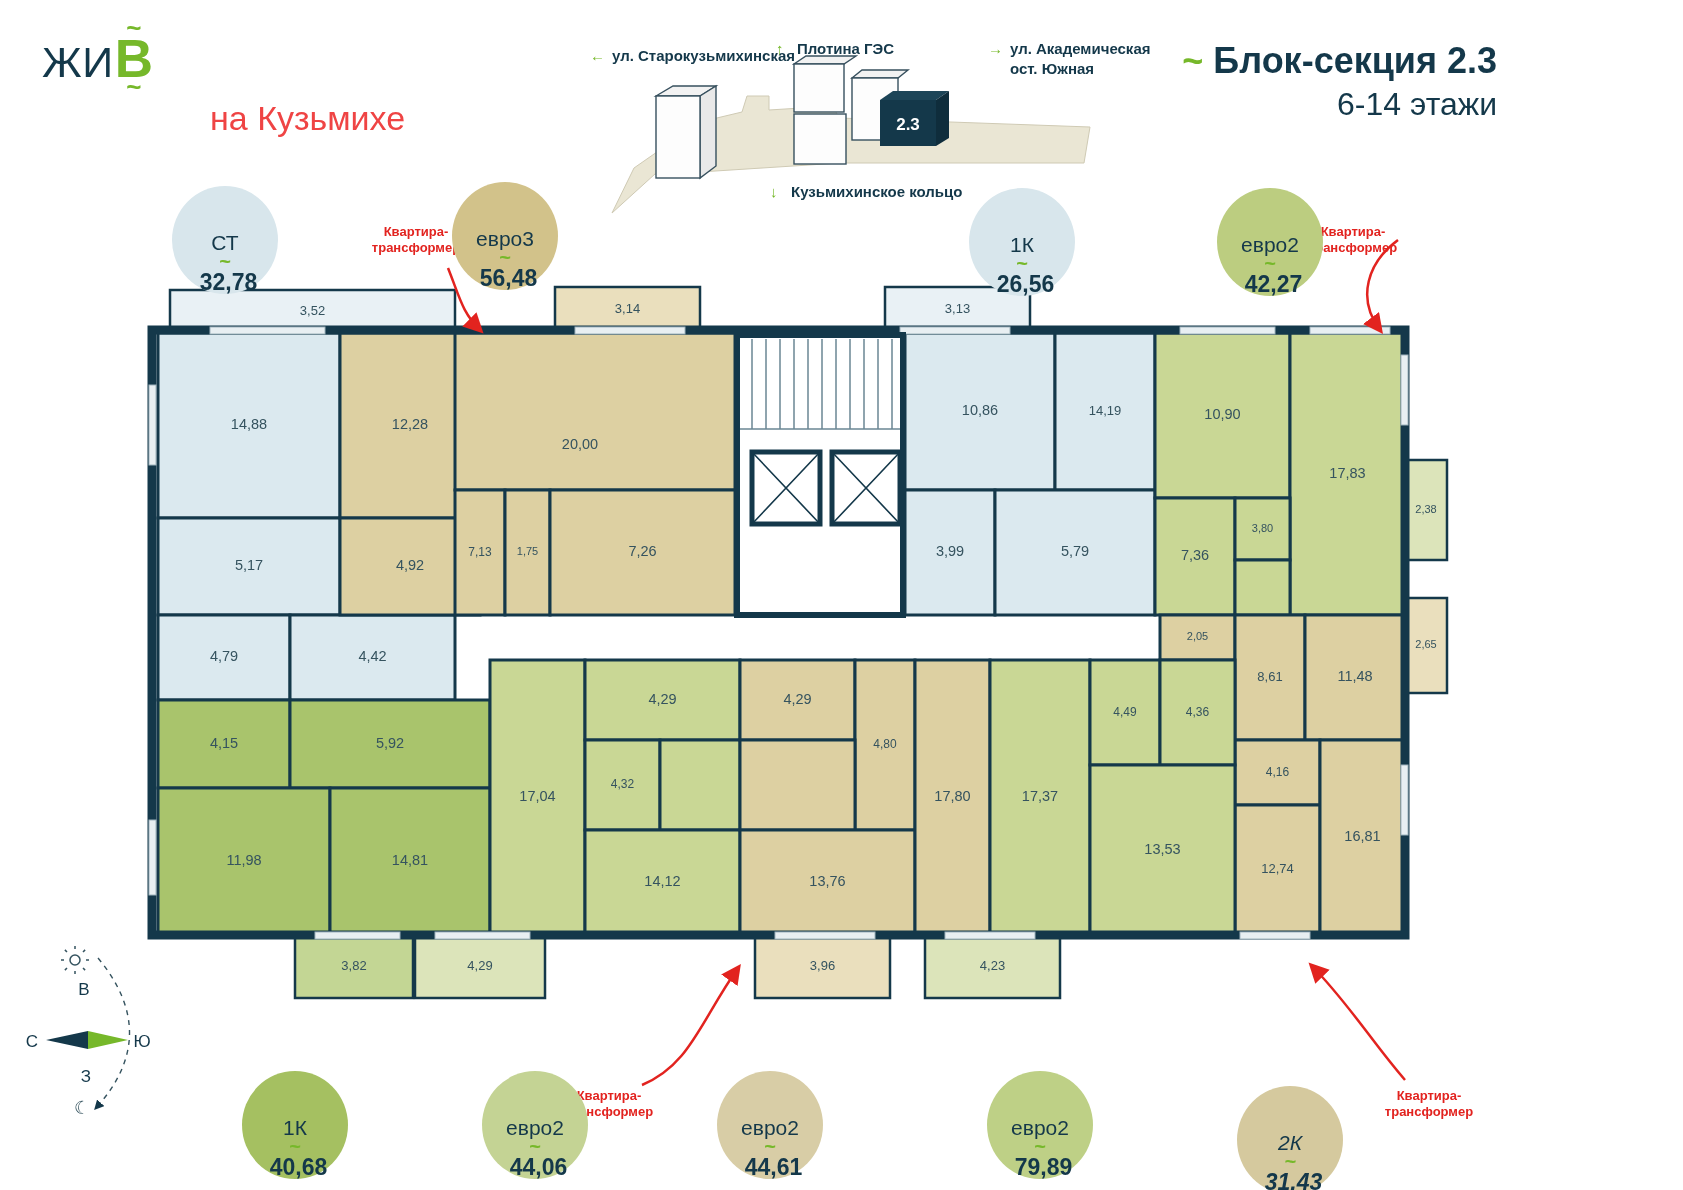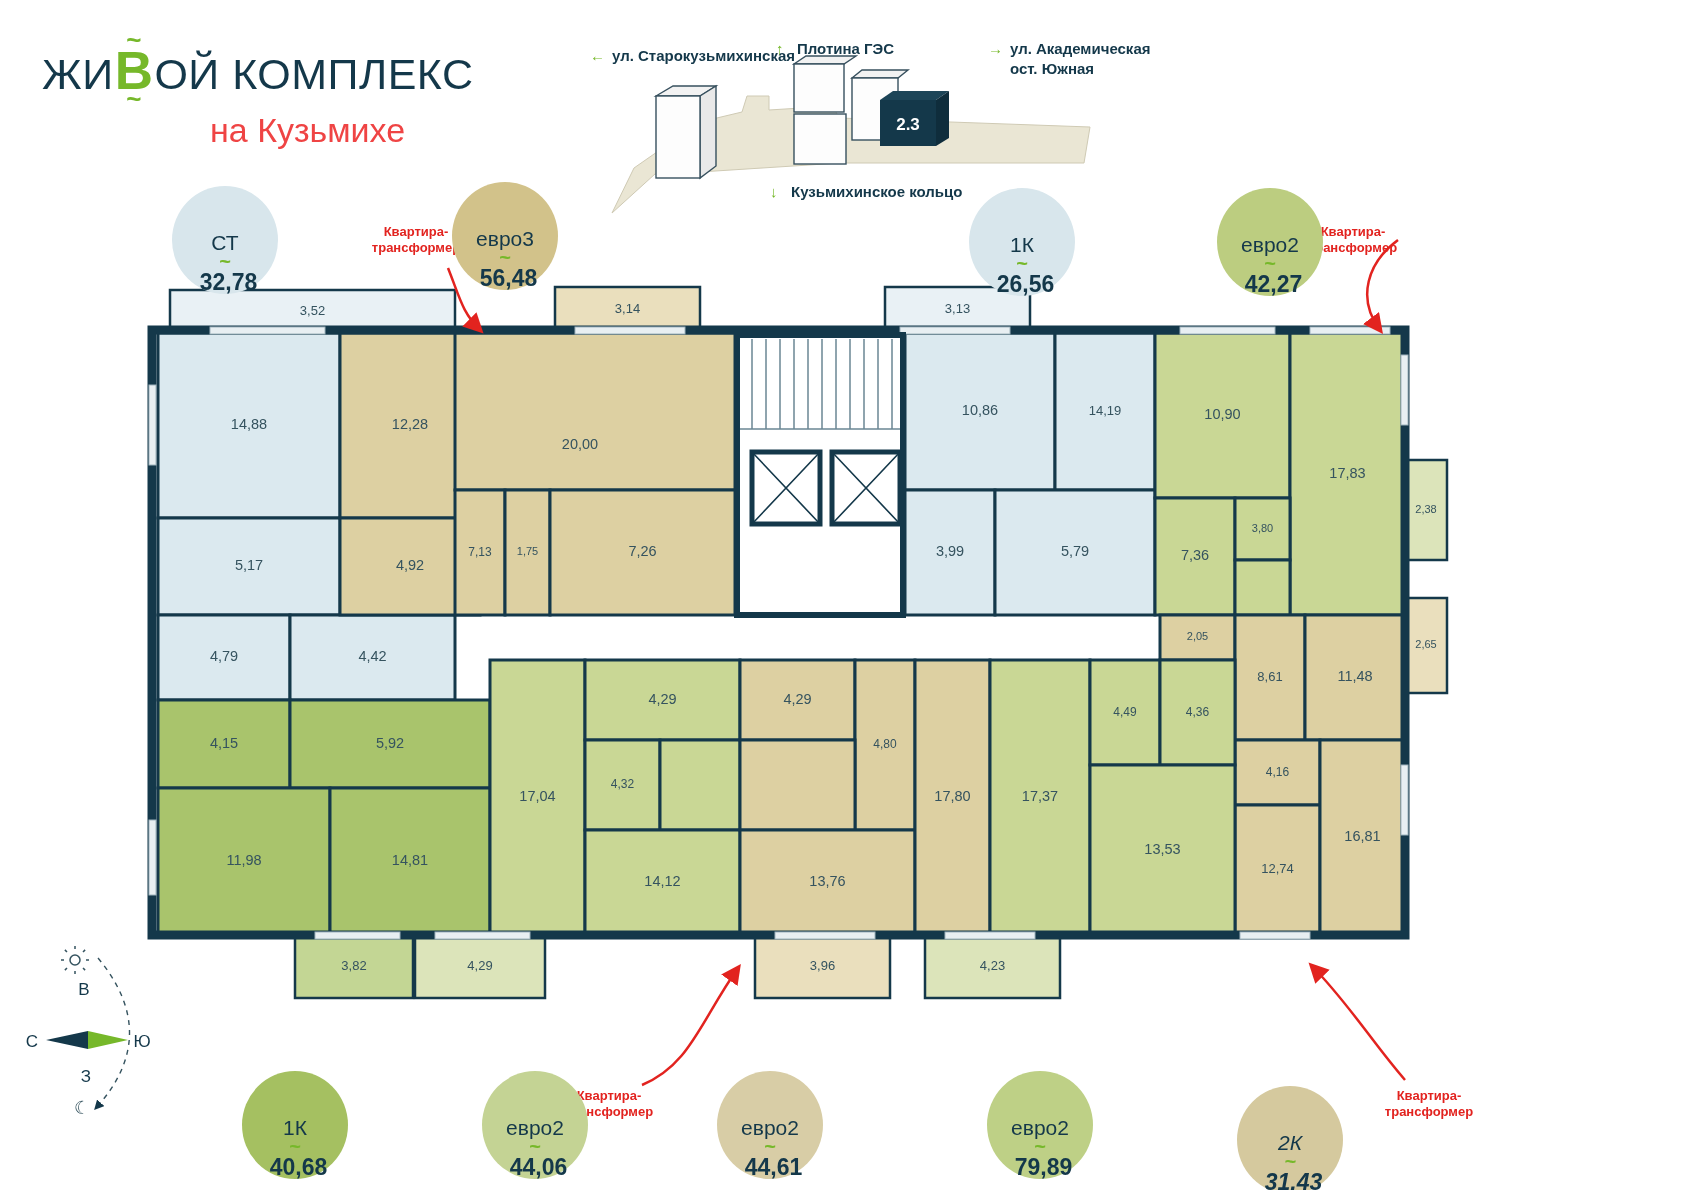--- a/index.html
+++ b/index.html
@@ -1,20 +1,20 @@
 <!DOCTYPE html>
 <html><head>
 <meta charset="utf-8">
 <style>
   html,body{margin:0;padding:0;background:#fff;}
   .page{position:relative;width:1683px;height:1190px;background:#ffffff;overflow:hidden;
         font-family:"Liberation Sans",sans-serif;}
   svg.plan{position:absolute;left:0;top:0;width:1683px;height:1190px;}
   
-  .logo{position:absolute;left:42px;top:44px;color:#14384a;z-index:5;}
+  .logo{position:absolute;left:42px;top:32px;color:#14384a;z-index:5;}
   .logo-l1{font-size:43px;letter-spacing:.5px;text-transform:uppercase;white-space:nowrap;}
   .logo-accent{display:inline-block;position:relative;color:#76b82a;font-weight:bold;font-size:53px;line-height:1;padding:0 1px;}
   .tilde{position:absolute;left:50%;transform:translateX(-50%);color:#76b82a;font-weight:bold;font-size:26px;line-height:1;}
   .tilde-top{top:-17px;}
   .tilde-bottom{bottom:-15px;}
   .logo-l2{font-size:34px;color:#ef4444;margin-top:12px;margin-left:168px;}
   
   .title{position:absolute;top:40px;right:186px;text-align:right;color:#14384a;z-index:5;}
   .title-l1{font-size:36px;font-weight:bold;white-space:nowrap;}
   .tilde-inline{color:#76b82a;margin-right:10px;}
@@ -32,24 +32,28 @@
   .tr-2{left:1292px;top:224px;}
   .tr-3{left:548px;top:1088px;}
   .tr-4{left:1368px;top:1088px;}
 </style>
 </head>
 <body>
 
 <div class="page">
 
   <div class="logo">
-    <div class="logo-l1"><span>жи</span><span class="logo-accent"><span class="tilde tilde-top">~</span><span>В</span><span class="tilde tilde-bottom">~</span></span><span>ой комплекс</span></div>
+    <div class="logo-l1"><span>жи</span><span class="logo-accent"><span class="tilde tilde-top">~</span><span>В</span><span class="tilde tilde-bottom">~</span></span></div>
     <div class="logo-l2">на Кузьмихе</div>
   </div>
 
+  <div class="title">
+    <div class="title-l1"><span class="tilde-inline">~</span><span>Блок-секция 2.3</span></div>
+    <div class="title-l2">6-14 этажи</div>
+  </div>
 
   <div class="transformer tr-1">Квартира-трансформер</div>
   <div class="transformer tr-2">Квартира-трансформер</div>
   <div class="transformer tr-3">Квартира-трансформер</div>
   <div class="transformer tr-4">Квартира-трансформер</div>
 
   <svg class="plan" viewBox="0 0 1683 1190">
     <defs>
       <marker id="mr" markerWidth="9" markerHeight="9" refX="6" refY="4" orient="auto">
         <path d="M0,0 L8,4 L0,8 z" fill="#e2231f"></path>

